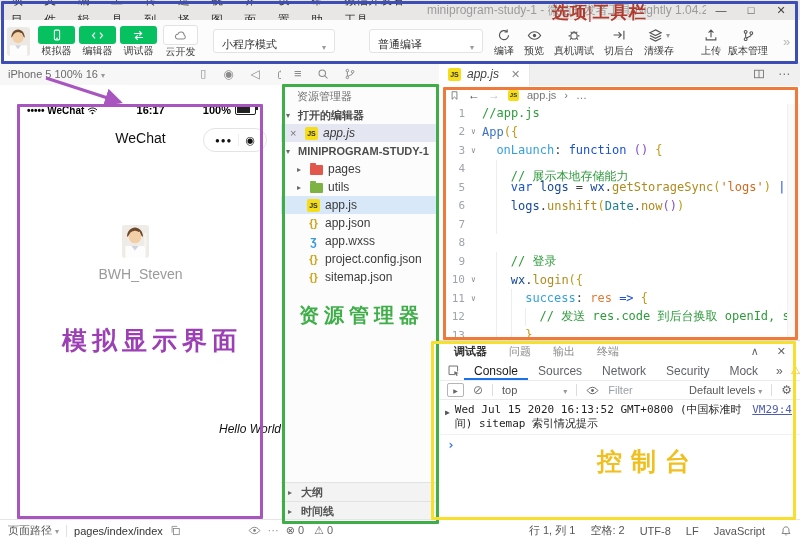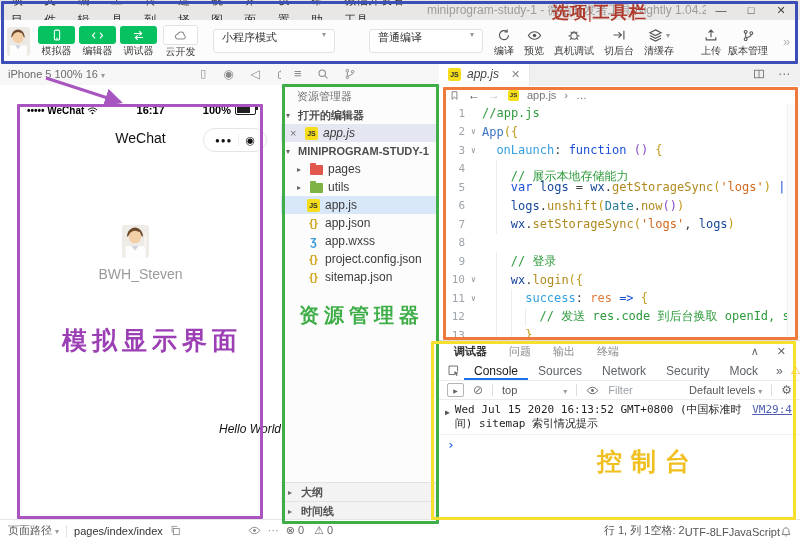--- a/index.html
+++ b/index.html
@@ -16,21 +16,21 @@
   .toolbar{position:absolute;top:20px;left:0;right:0;height:42px;background:#fcfcfc;
            border-bottom:1px solid #ececec;display:flex;align-items:center;padding:0 7px;}
   .tb-col{display:flex;flex-direction:column;align-items:center;gap:2px;margin:0 2px;}
   .tb-col .lbl{font-size:10px;color:#3c3c3c;line-height:1;white-space:nowrap;}
   .green-btn{width:37px;height:18px;background:#07c160;border-radius:3px;display:flex;
              align-items:center;justify-content:center;color:#fff;}
   .white-btn{width:33px;height:18px;background:#fff;border:1px solid #e2e2e2;border-radius:3px;
              display:flex;align-items:center;justify-content:center;color:#777;}
   .tb-avatar{width:23px;height:29px;border-radius:3px;overflow:hidden;margin-right:6px;flex:none;}
   .select{height:22px;background:#fff;border:1px solid #e3e3e3;border-radius:3px;display:flex;
-          align-items:flex-start;justify-content:space-between;padding:0 8px;font-size:11px;color:#333;}
+          align-items:flex-end;justify-content:space-between;padding:0 8px;font-size:11px;color:#333;}
   .caret{font-size:8px;color:#999;}
   .action-icon{height:18px;display:flex;align-items:center;justify-content:center;color:#555;}
   .icon-svg svg{display:block;}
   .tb-overflow{color:#b5b5b5;font-size:13px;margin-left:10px;}
   
   .sim-strip{position:absolute;top:62px;left:0;width:281px;height:23px;background:#f7f7f7;
              display:flex;align-items:center;padding:0 8px;font-size:11px;color:#6a6a6a;}
   .sim-icons{margin-left:auto;display:flex;gap:17px;color:#8a8a8a;font-size:12px;align-items:center;}
   .exp-strip{position:absolute;top:62px;left:281px;width:158px;height:23px;background:#f7f7f7;
              display:flex;align-items:center;gap:15px;padding:0 13px;color:#8a8a8a;font-size:13px;}
@@ -121,21 +121,21 @@
   .log-tri{color:#555;font-size:8px;margin:3px 5px 0 0;flex:none;}
   .log-msg{flex:1;word-break:break-all;}
   .log-src{margin-left:10px;color:#4e5db2;text-decoration:underline;white-space:nowrap;flex:none;}
   .prompt-row{padding:2px 8px;font-family:"DejaVu Sans Mono",monospace;font-size:13px;color:#2f6fed;font-weight:700;}
   
   .statusbar{position:absolute;bottom:0;left:0;right:0;height:21px;background:#fff;border-top:1px solid #e5e5e5;
              display:flex;align-items:center;padding:0 8px;font-size:11px;color:#555;gap:7px;}
   .sb-div{width:1px;height:12px;background:#e0e0e0;}
   .sb-path{color:#333;}
   .sb-counts{display:flex;gap:10px;align-items:center;color:#666;}
-  .sb-right{margin-left:auto;display:flex;align-items:flex-end;color:#555;}
+  .sb-right{margin-left:auto;display:flex;gap:15px;align-items:center;color:#555;}
   
   .ann{position:absolute;pointer-events:none;z-index:60;}
   .ann-box{border:3px solid;border-radius:1px;}
   .ann-text{font-family:"Liberation Serif","DejaVu Serif",serif;font-weight:700;white-space:nowrap;}
   #ann-blue{left:1px;top:1px;width:791px;height:57px;border-color:#3d4db7;}
   #ann-purple{left:17px;top:104px;width:240px;height:409px;border-color:#a855c0;}
   #ann-green{left:282px;top:84px;width:151px;height:434px;border-color:#3fae49;}
   #ann-orange{left:443px;top:87px;width:349px;height:247px;border-color:#f0793c;}
   #ann-yellow{left:431px;top:341px;width:359px;height:173px;border-color:#f7df2e;}
   #t-toolbar{left:552px;top:1px;font-size:17px;color:#b03a2e;letter-spacing:1px;}
@@ -484,21 +484,21 @@
         <div class="cbody"><span class="guide" style="left: 14.4px;"></span><span style="padding-left: 28.8px;"><span class="tk-kw">var </span><span class="tk-vr">logs</span><span class="tk-pn"> = </span><span class="tk-vr">wx</span><span class="tk-pn">.</span><span class="tk-fn">getStorageSync</span><span class="tk-bk">(</span><span class="tk-st">'logs'</span><span class="tk-bk">)</span><span class="tk-kw"> || </span><span class="tk-bk">[]</span></span></div>
       </div>
       <div class="cline">
         <span class="lnum">6</span>
         <span class="fold"></span>
         <div class="cbody"><span class="guide" style="left: 14.4px;"></span><span style="padding-left: 28.8px;"><span class="tk-vr">logs</span><span class="tk-pn">.</span><span class="tk-fn">unshift</span><span class="tk-bk">(</span><span class="tk-cl">Date</span><span class="tk-pn">.</span><span class="tk-fn">now</span><span class="tk-b2">()</span><span class="tk-bk">)</span></span></div>
       </div>
       <div class="cline">
         <span class="lnum">7</span>
         <span class="fold"></span>
-        <div class="cbody"><span class="guide" style="left: 14.4px;"></span><span style="padding-left: 28.8px;"><span class="tk-vr">wx</span><span class="tk-pn">.</span><span class="tk-fn">setStorageSync</span><span class="tk-bk">(</span><span class="tk-st">'logs'</span><span class="tk-pn">, </span><span class="tk-vr">logs</span><span class="tk-bk">)</span></span></div>
+        <div class="cbody"><span class="guide" style="left: 14.4px;"></span></div>
       </div>
       <div class="cline">
         <span class="lnum">8</span>
         <span class="fold"></span>
         <div class="cbody"><span style="padding-left: 0px;"></span></div>
       </div>
       <div class="cline">
         <span class="lnum">9</span>
         <span class="fold"></span>
         <div class="cbody"><span class="guide" style="left: 14.4px;"></span><span style="padding-left: 28.8px;"><span class="tk-cm">// 登录</span></span></div>

